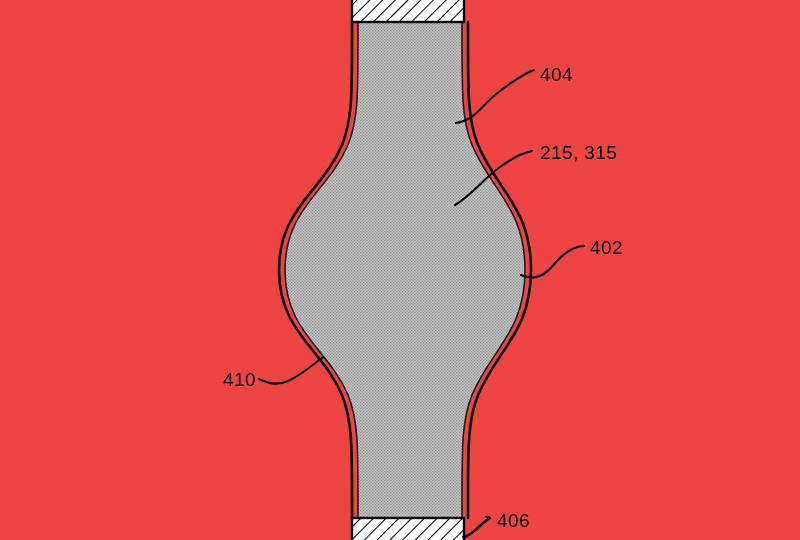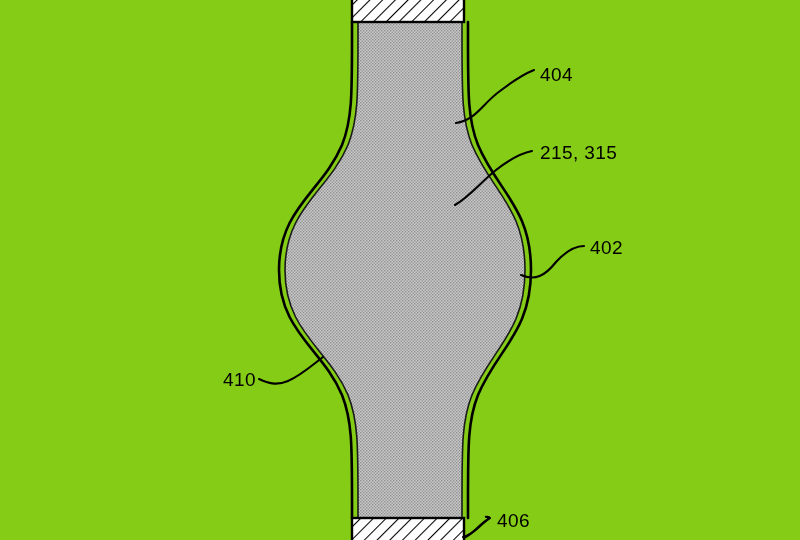--- a/index.html
+++ b/index.html
@@ -11,21 +11,21 @@
   body {
     width: 800px;
     height: 540px;
     overflow: hidden;
     font-family: "Liberation Sans", sans-serif;
   }
   #figure-root {
     position: relative;
     width: 800px;
     height: 540px;
-    background: #84cc16;
+    background: #ef4444;
   }
   #figure-svg {
     position: absolute;
     top: 0;
     left: 0;
     width: 800px;
     height: 540px;
     display: block;
   }
   .ref-label {

